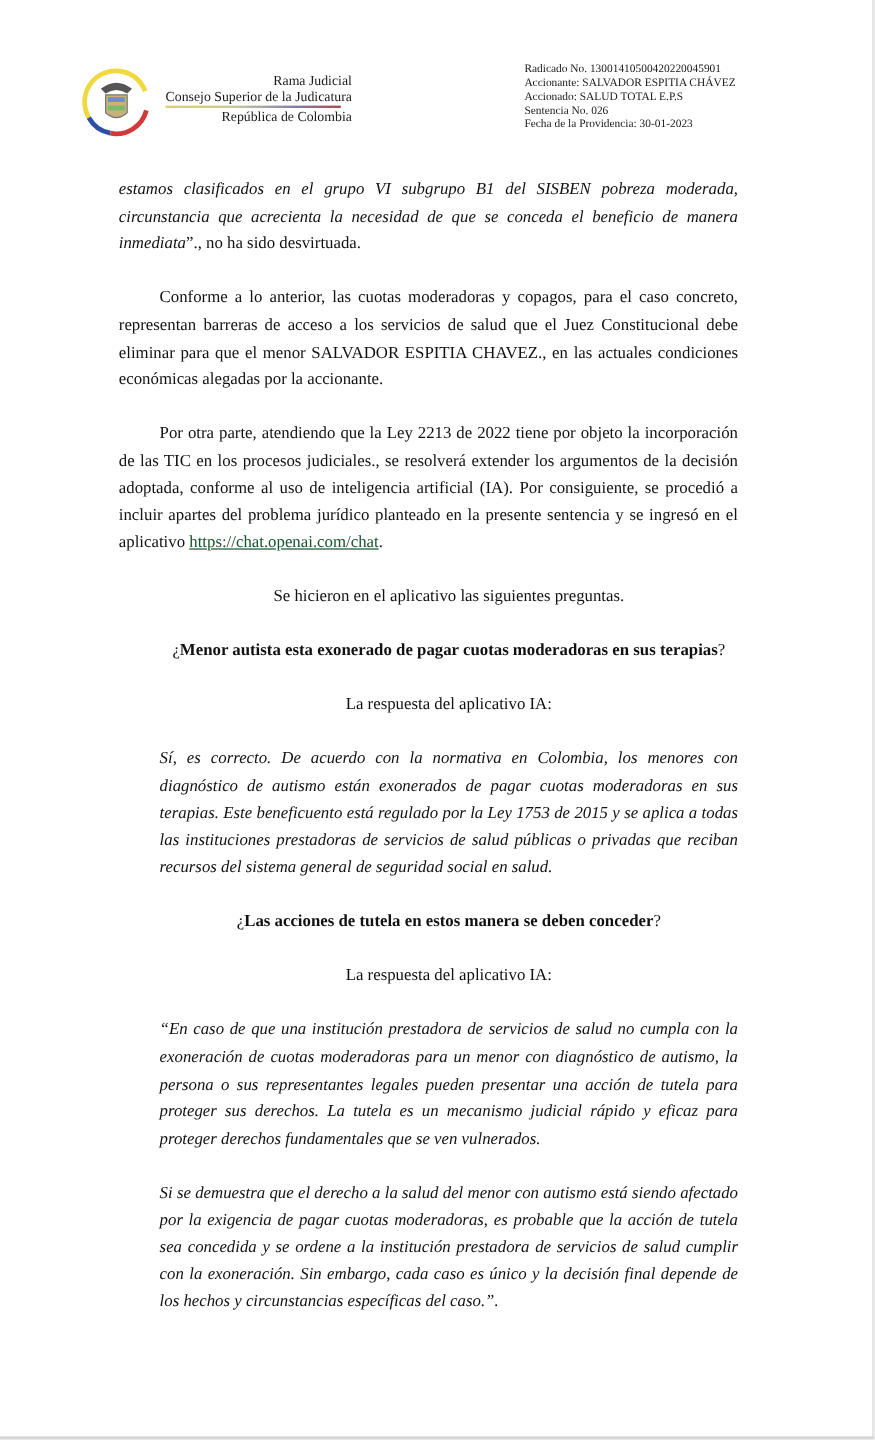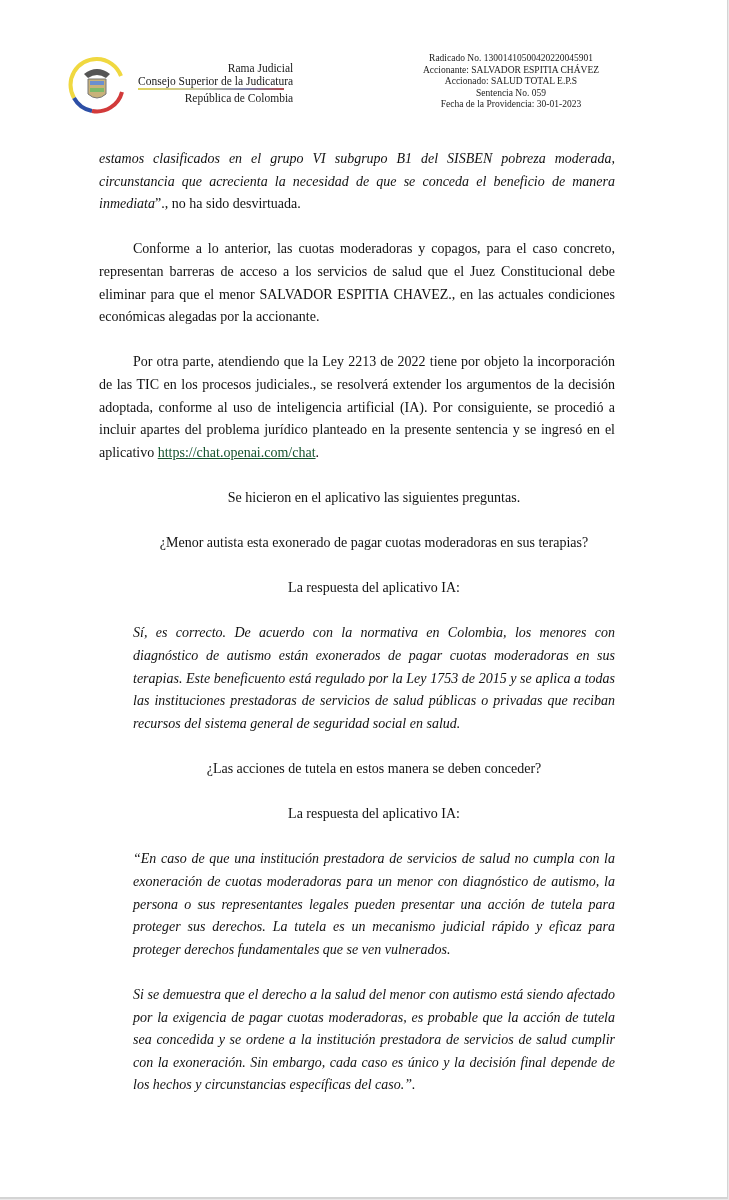--- a/index.html
+++ b/index.html
@@ -16,33 +16,33 @@
       border-right: 1px solid #d4d4d4;
       border-bottom: 2px solid #d4d4d4;
     }
     .logo-block { position: absolute; left: 66px; top: 52px; width: 240px; height: 66px; }
     .seal { position: absolute; left: 0; top: 2px; width: 62px; height: 62px; }
     .logo-text { position: absolute; left: 72px; top: 10px; font-size: 11.5px; line-height: 12.5px; color: #1a1a1a; }
     .logo-text .line { white-space: nowrap; text-align: right; }
     .logo-rule { height: 2px; margin: 1px 0 2px; width: 146px;
       background: linear-gradient(90deg, #e0d35a 0%, #c8c8a0 40%, #7e7ea8 75%, #b04a4a 100%); }
     .header-info {
-      position: absolute; right: 128px; top: 53px; text-align: center;
+      position: absolute; right: 114px; top: 53px; text-align: left;
       font-size: 9.5px; line-height: 11.6px; color: #1a1a1a;
     }
     .body-text {
       position: absolute; left: 99px; top: 148px; width: 516px;
       font-size: 14px; line-height: 22.6px; text-align: justify;
     }
     .body-text p { margin: 0 0 22.6px 0; }
     .indent { text-indent: 34px; }
     .ind-only { padding-left: 34px; }
     .quote { padding-left: 34px; font-style: italic; }
     .link { color: #14532d; text-decoration: underline; }
-    b { font-weight: normal; }
+    b { font-weight: bold; }
     .noj { text-align: center; }
   </style>
 </head>
 <body>
 
 <div class="page">
 
   <div class="logo-block">
     <svg class="seal" viewBox="0 0 62 62">
       <path d="M8 44 A26 26 0 0 1 31 5 A26 26 0 0 1 55 22" fill="none" stroke="#f0d840" stroke-width="4"></path>
@@ -58,21 +58,21 @@
       <div class="line">Consejo Superior de la Judicatura</div>
       <div class="logo-rule"></div>
       <div class="line">República de Colombia</div>
     </div>
   </div>
 
   <div class="header-info">
     <div>Radicado No. 13001410500420220045901</div>
     <div>Accionante: SALVADOR ESPITIA CHÁVEZ</div>
     <div>Accionado: SALUD TOTAL E.P.S</div>
-    <div>Sentencia No. 059</div>
+    <div>Sentencia No. 026</div>
     <div>Fecha de la Providencia: 30-01-2023</div>
   </div>
 
   <div class="body-text">
     <p><i>estamos clasificados en el grupo VI subgrupo B1 del SISBEN pobreza moderada, circunstancia que acrecienta la necesidad de que se conceda el beneficio de manera inmediata</i><span>”., no ha sido desvirtuada.</span></p>
 
     <p class="indent">Conforme a lo anterior, las cuotas moderadoras y copagos, para el caso concreto, representan barreras de acceso a los servicios de salud que el Juez Constitucional debe eliminar para que el menor SALVADOR ESPITIA CHAVEZ., en las actuales condiciones económicas alegadas por la accionante.</p>
 
     <p class="indent"><span>Por otra parte, atendiendo que la Ley 2213 de 2022 tiene por objeto la incorporación de las TIC en los procesos judiciales., se resolverá extender los argumentos de la decisión adoptada, conforme al uso de inteligencia artificial (IA). Por consiguiente, se procedió a incluir apartes del problema jurídico planteado en la presente sentencia y se ingresó en el aplicativo </span><a class="link">https://chat.openai.com/chat</a><span>.</span></p>
 

